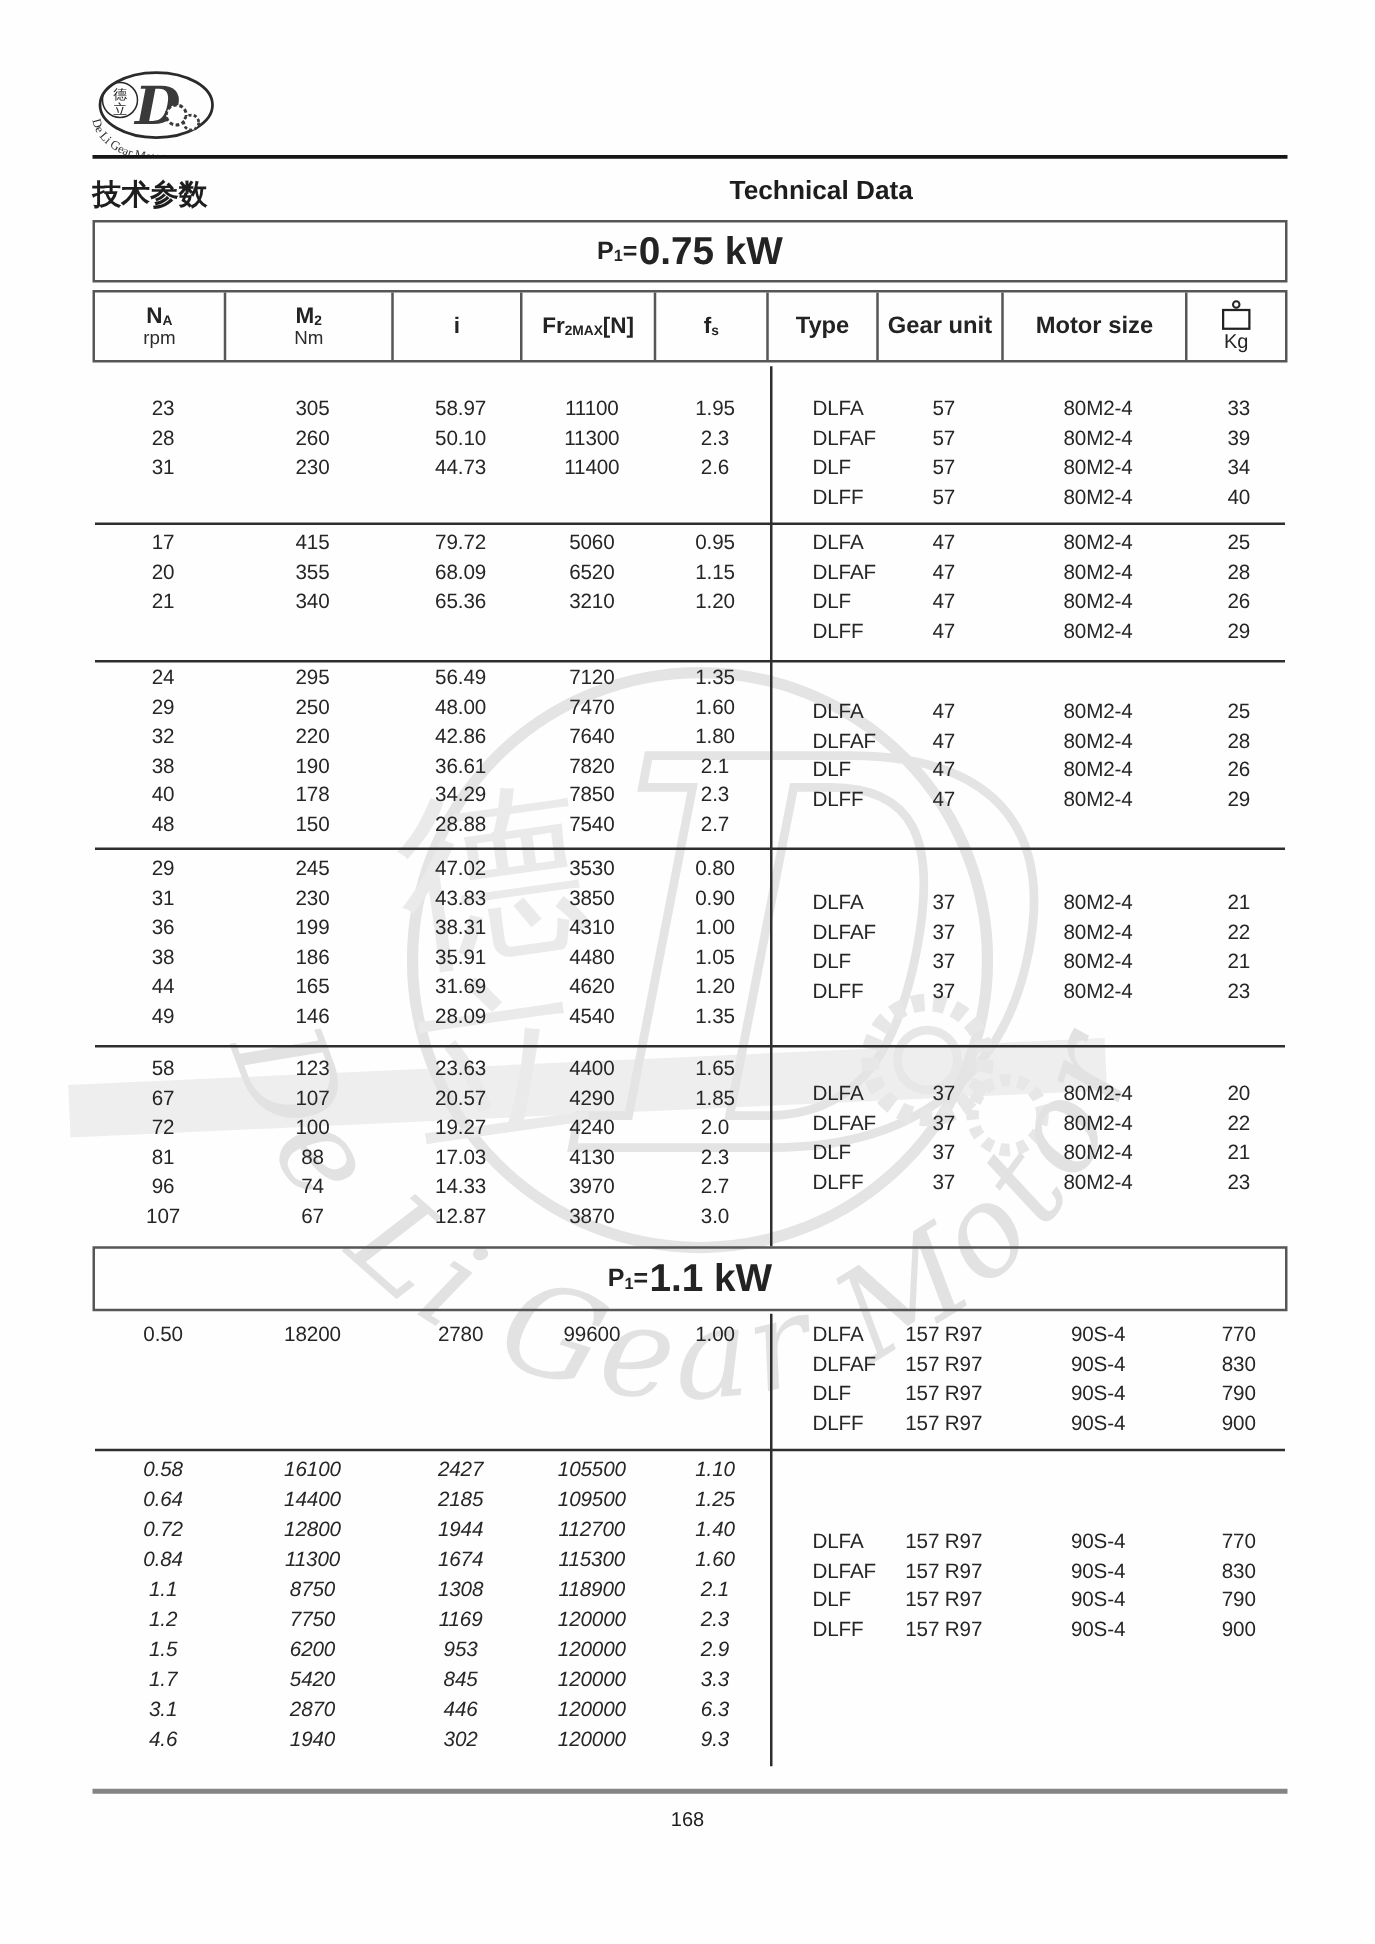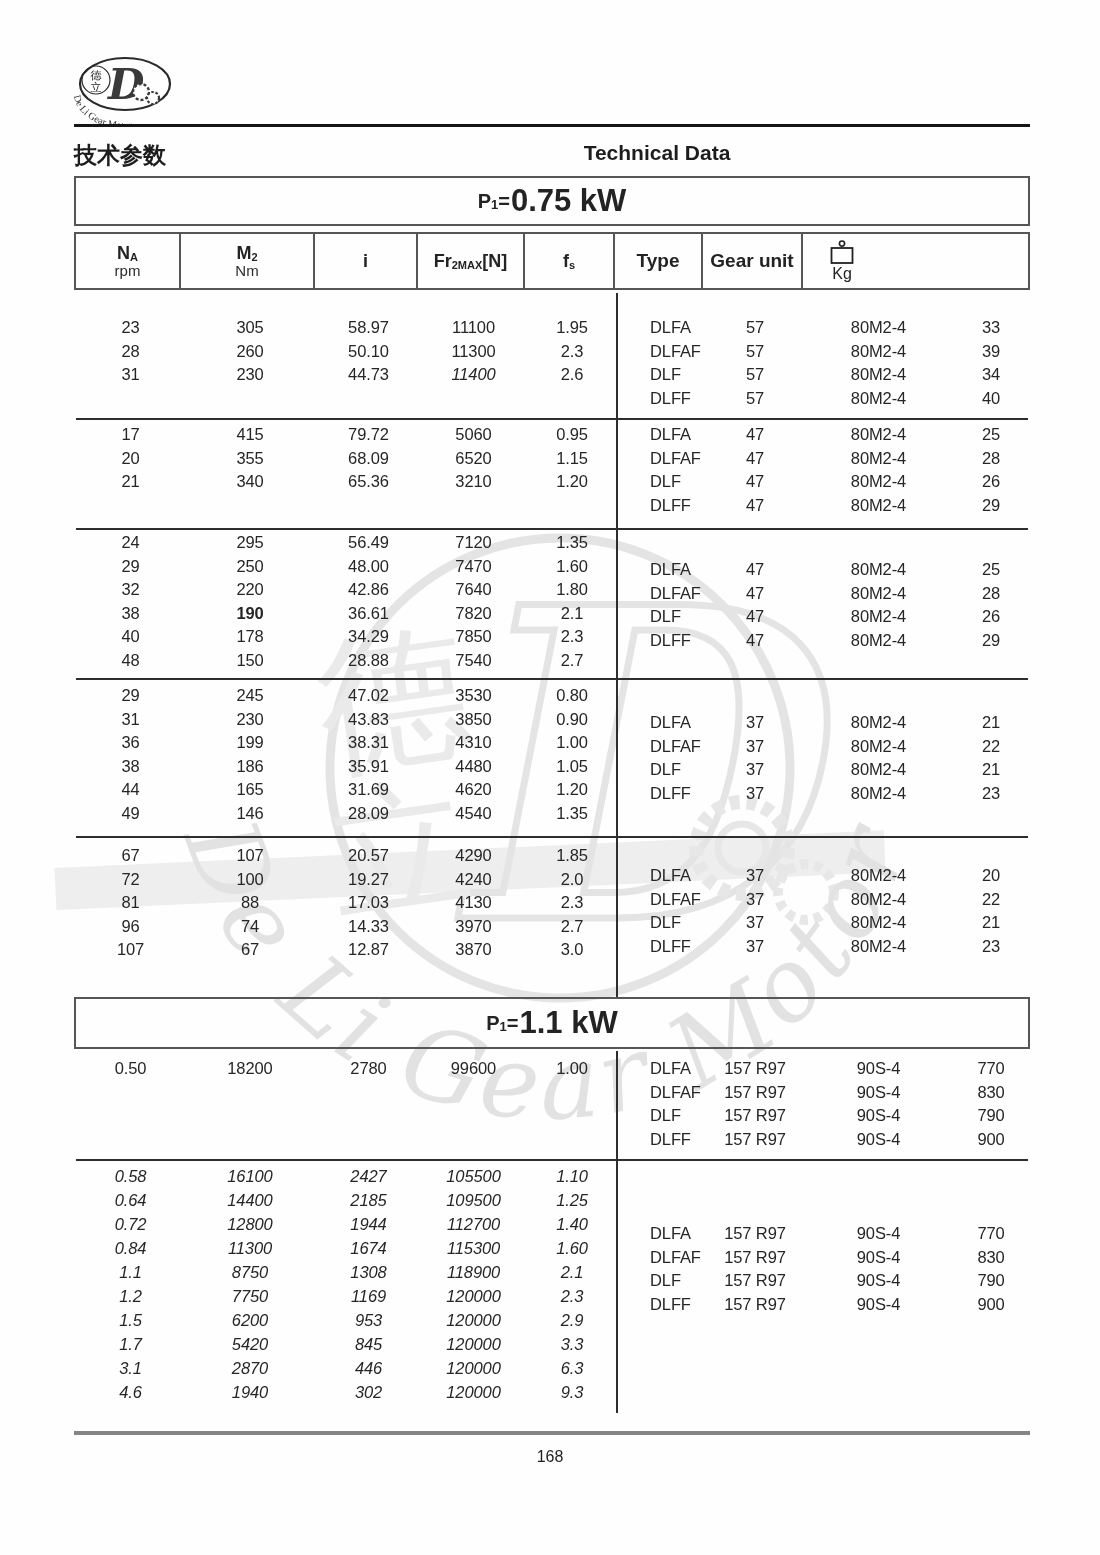--- a/index.html
+++ b/index.html
@@ -111,20 +111,23 @@
         </div>
         <div class="hcell" style="width: 90px;">
           <div><span class="hsym">f</span><span class="hsub">s</span></div>
         </div>
         <div class="hcell" style="width: 88px;">
           <div class="hlabel">Type</div>
         </div>
         <div class="hcell" style="width: 100px;">
           <div class="hlabel">Gear unit</div>
         </div>
+        <div class="hcell" style="width: 147px;">
+          <div class="hlabel">Motor size</div>
+        </div>
         <div class="hcell" style="width: 78px;">
           <svg width="30" height="26" viewBox="0 0 30 26">
             <circle cx="15" cy="3.6" r="2.6" fill="none" stroke="#222" stroke-width="1.6"></circle>
             <rect x="4.5" y="8" width="21" height="15" fill="none" stroke="#222" stroke-width="1.8"></rect>
           </svg>
           <div class="kg-label">Kg</div>
         </div>
       </div>
 
     <div id="table-layer" class="abs" style="left:0;top:0;width:1100px;height:1555px">
@@ -145,21 +148,21 @@
             <div class="tcell" style="width: 105px; line-height: 23.5px;">28</div>
             <div class="tcell" style="width: 134px; line-height: 23.5px;">260</div>
             <div class="tcell" style="width: 103px; line-height: 23.5px;">50.10</div>
             <div class="tcell" style="width: 107px; line-height: 23.5px;">11300</div>
             <div class="tcell" style="width: 90px; line-height: 23.5px;">2.3</div>
           </div>
           <div class="trow" style="height: 23.5px;">
             <div class="tcell" style="width: 105px; line-height: 23.5px;">31</div>
             <div class="tcell" style="width: 134px; line-height: 23.5px;">230</div>
             <div class="tcell" style="width: 103px; line-height: 23.5px;">44.73</div>
-            <div class="tcell" style="width: 107px; line-height: 23.5px; font-style: italic;">11400</div>
+            <div class="tcell" style="width: 107px; line-height: 23.5px;">11400</div>
             <div class="tcell" style="width: 90px; line-height: 23.5px;">2.6</div>
           </div>
         </div>
         <div class="tgrid" style="left: 617px; top: 316px;">
           <div class="trow" style="height: 23.5px;">
             <div class="tcell type" style="width: 88px; line-height: 23.5px;">DLFA</div>
             <div class="tcell" style="width: 100px; line-height: 23.5px;">57</div>
             <div class="tcell" style="width: 147px; line-height: 23.5px;">80M2-4</div>
             <div class="tcell" style="width: 78px; line-height: 23.5px;">33</div>
           </div>
@@ -248,21 +251,21 @@
           </div>
           <div class="trow" style="height: 23.5px;">
             <div class="tcell" style="width: 105px; line-height: 23.5px;">32</div>
             <div class="tcell" style="width: 134px; line-height: 23.5px;">220</div>
             <div class="tcell" style="width: 103px; line-height: 23.5px;">42.86</div>
             <div class="tcell" style="width: 107px; line-height: 23.5px;">7640</div>
             <div class="tcell" style="width: 90px; line-height: 23.5px;">1.80</div>
           </div>
           <div class="trow" style="height: 23.5px;">
             <div class="tcell" style="width: 105px; line-height: 23.5px;">38</div>
-            <div class="tcell" style="width: 134px; line-height: 23.5px; font-weight: bold;">190</div>
+            <div class="tcell" style="width: 134px; line-height: 23.5px;">190</div>
             <div class="tcell" style="width: 103px; line-height: 23.5px;">36.61</div>
             <div class="tcell" style="width: 107px; line-height: 23.5px;">7820</div>
             <div class="tcell" style="width: 90px; line-height: 23.5px;">2.1</div>
           </div>
           <div class="trow" style="height: 23.5px;">
             <div class="tcell" style="width: 105px; line-height: 23.5px;">40</div>
             <div class="tcell" style="width: 134px; line-height: 23.5px;">178</div>
             <div class="tcell" style="width: 103px; line-height: 23.5px;">34.29</div>
             <div class="tcell" style="width: 107px; line-height: 23.5px;">7850</div>
             <div class="tcell" style="width: 90px; line-height: 23.5px;">2.3</div>
@@ -365,20 +368,27 @@
             <div class="tcell" style="width: 78px; line-height: 23.5px;">21</div>
           </div>
           <div class="trow" style="height: 23.5px;">
             <div class="tcell type" style="width: 88px; line-height: 23.5px;">DLFF</div>
             <div class="tcell" style="width: 100px; line-height: 23.5px;">37</div>
             <div class="tcell" style="width: 147px; line-height: 23.5px;">80M2-4</div>
             <div class="tcell" style="width: 78px; line-height: 23.5px;">23</div>
           </div>
         </div>
         <div class="tgrid" style="left: 78px; top: 844px;">
+          <div class="trow" style="height: 23.5px;">
+            <div class="tcell" style="width: 105px; line-height: 23.5px;">58</div>
+            <div class="tcell" style="width: 134px; line-height: 23.5px;">123</div>
+            <div class="tcell" style="width: 103px; line-height: 23.5px;">23.63</div>
+            <div class="tcell" style="width: 107px; line-height: 23.5px;">4400</div>
+            <div class="tcell" style="width: 90px; line-height: 23.5px;">1.65</div>
+          </div>
           <div class="trow" style="height: 23.5px;">
             <div class="tcell" style="width: 105px; line-height: 23.5px;">67</div>
             <div class="tcell" style="width: 134px; line-height: 23.5px;">107</div>
             <div class="tcell" style="width: 103px; line-height: 23.5px;">20.57</div>
             <div class="tcell" style="width: 107px; line-height: 23.5px;">4290</div>
             <div class="tcell" style="width: 90px; line-height: 23.5px;">1.85</div>
           </div>
           <div class="trow" style="height: 23.5px;">
             <div class="tcell" style="width: 105px; line-height: 23.5px;">72</div>
             <div class="tcell" style="width: 134px; line-height: 23.5px;">100</div>

